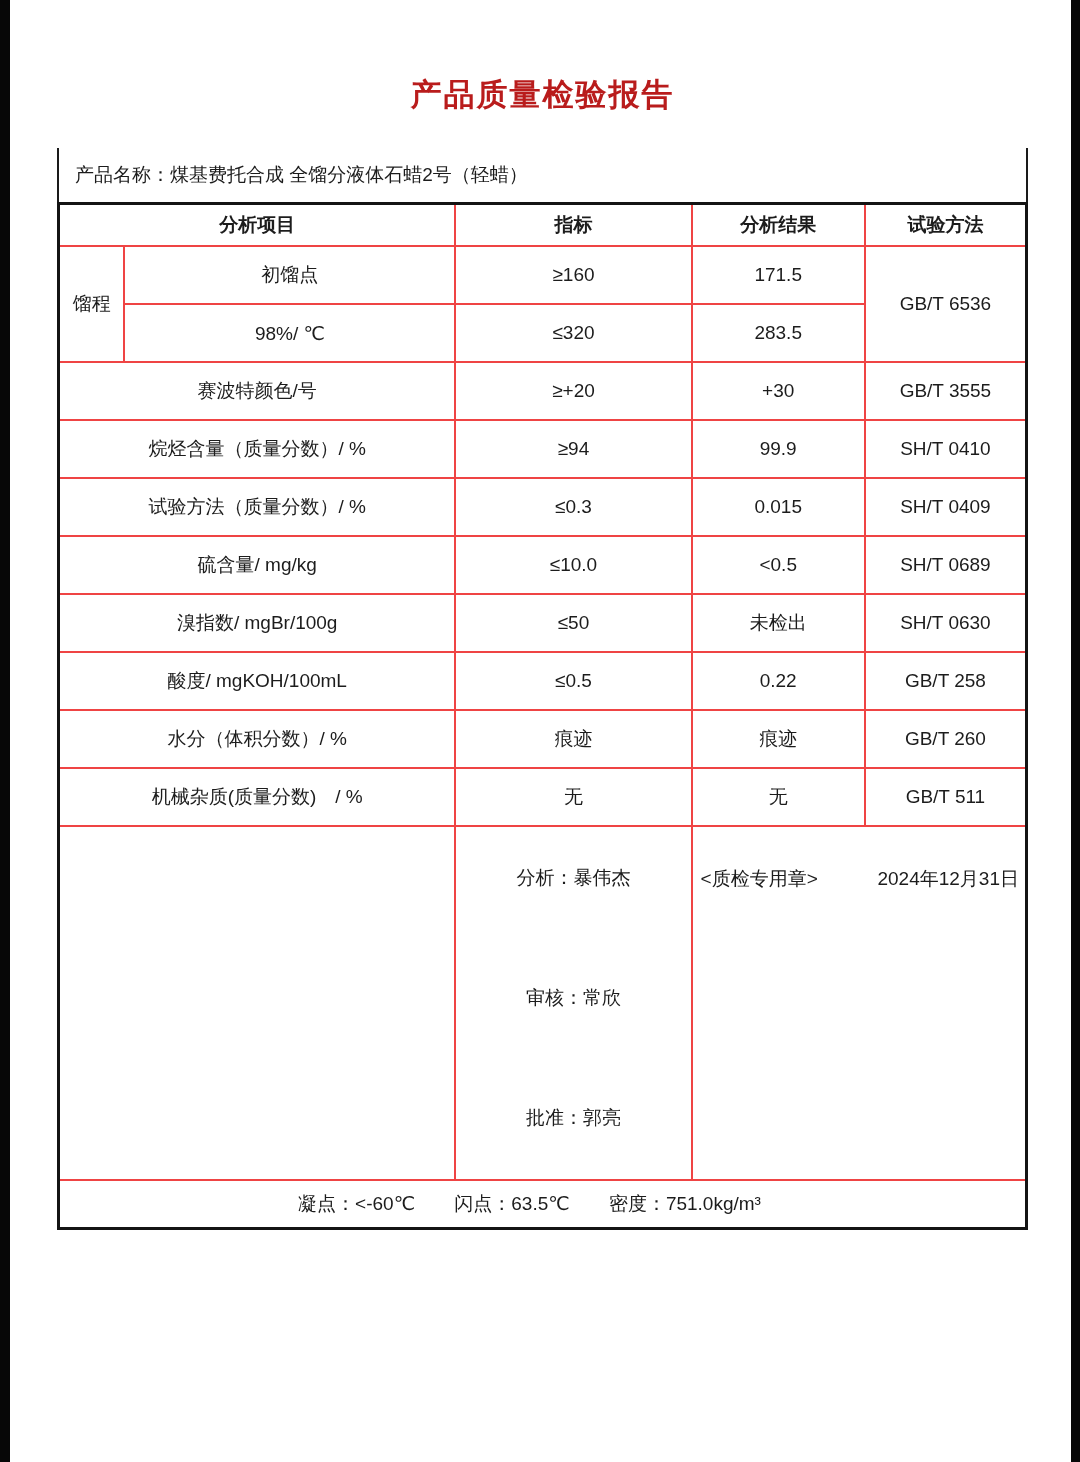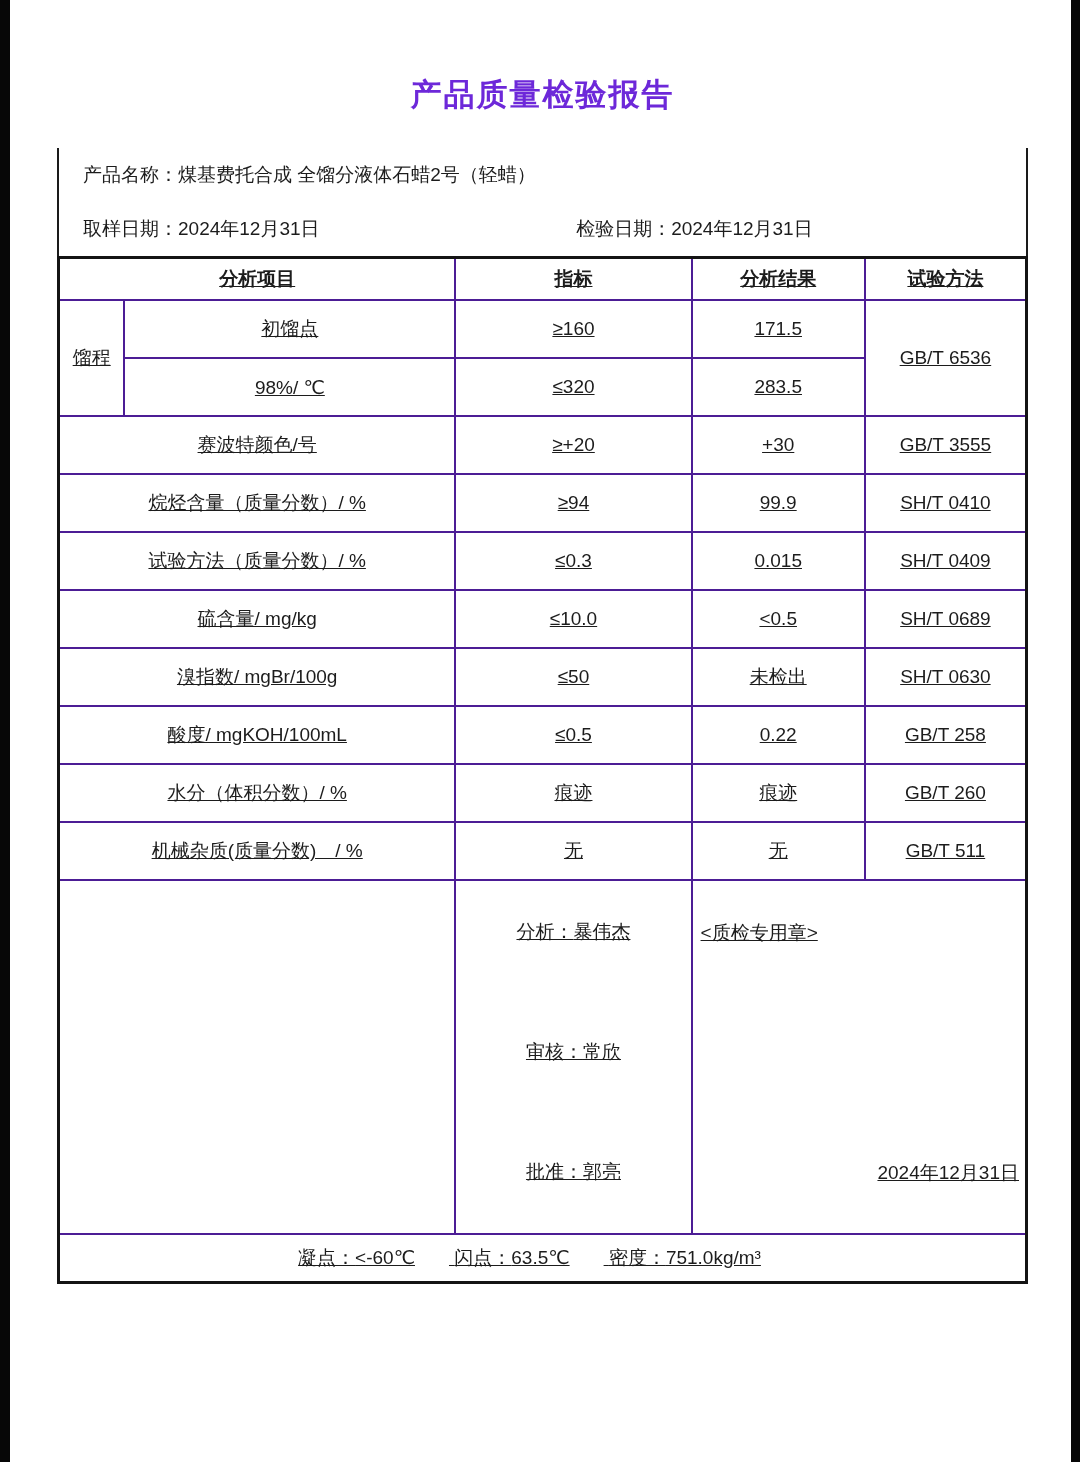--- a/index.html
+++ b/index.html
@@ -28,57 +28,56 @@
     padding-top: 74px;
   }
 
   .report-title {
     margin: 0;
     text-align: center;
     font-size: 31px;
     font-weight: bold;
     letter-spacing: 2px;
     line-height: 42px;
-    color: #6d28d9;
+    color: #b91c1c;
   }
 
   .info-section {
     margin-top: 32px;
     border-left: 2px solid #1a1a1a;
     border-right: 2px solid #1a1a1a;
   }
   .info-row {
     height: 54px;
     display: flex;
     align-items: center;
     font-size: 19px;
   }
   .info-left {
     flex: 0 0 51%;
-    padding-left: 24px;
+    padding-left: 16px;
     white-space: nowrap;
   }
   .info-right {
     flex: 1;
     white-space: nowrap;
   }
 
   table.qc-table {
     border-collapse: collapse;
     width: 971px;
     table-layout: fixed;
     font-size: 19px;
   }
   table.qc-table td {
-    border: 2px solid #4c1d95;
+    border: 2px solid #ef4444;
     text-align: center;
     vertical-align: middle;
     padding: 0;
     overflow: hidden;
-    text-decoration: underline;
   }
   table.qc-table { border: 3px solid #141414; }
   tr.header-row td {
     height: 40px;
     font-weight: bold;
   }
   tr.data-row td { height: 56px; }
 
   td.sig-empty { height: 290px; }
   td.sig-names {
@@ -91,21 +90,21 @@
     display: flex;
     flex-direction: column;
     justify-content: space-between;
     padding: 38px 8px 48px 8px;
   }
   td.sig-seal { vertical-align: top; }
   .sig-seal-inner {
     height: 290px;
     box-sizing: border-box;
     display: flex;
-    flex-direction: column;
+    flex-direction: row;
     justify-content: space-between;
     padding: 8px 6px 16px 8px;
   }
   .seal-text { text-align: left; }
   .seal-date { text-align: right; }
 
   td.footer-cell {
     height: 46px;
     text-align: left;
   }
@@ -119,28 +118,20 @@
 <div class="edge-strip right"></div>
 
 <div class="doc">
 
   <h1 class="report-title">产品质量检验报告</h1>
 
   <div class="info-section">
     <div class="info-row">
       <div class="info-left">
         <span>产品名称：</span><span>煤基费托合成 全馏分液体石蜡2号（轻蜡）</span>
-      </div>
-    </div>
-    <div class="info-row">
-      <div class="info-left">
-        <span>取样日期：</span><span>2024年12月31日</span>
-      </div>
-      <div class="info-right">
-        <span>检验日期：</span><span>2024年12月31日</span>
       </div>
     </div>
   </div>
 
   <table class="qc-table">
     <colgroup>
       <col style="width:6.8%">
       <col style="width:34.2%">
       <col style="width:24.4%">
       <col style="width:17.9%">

